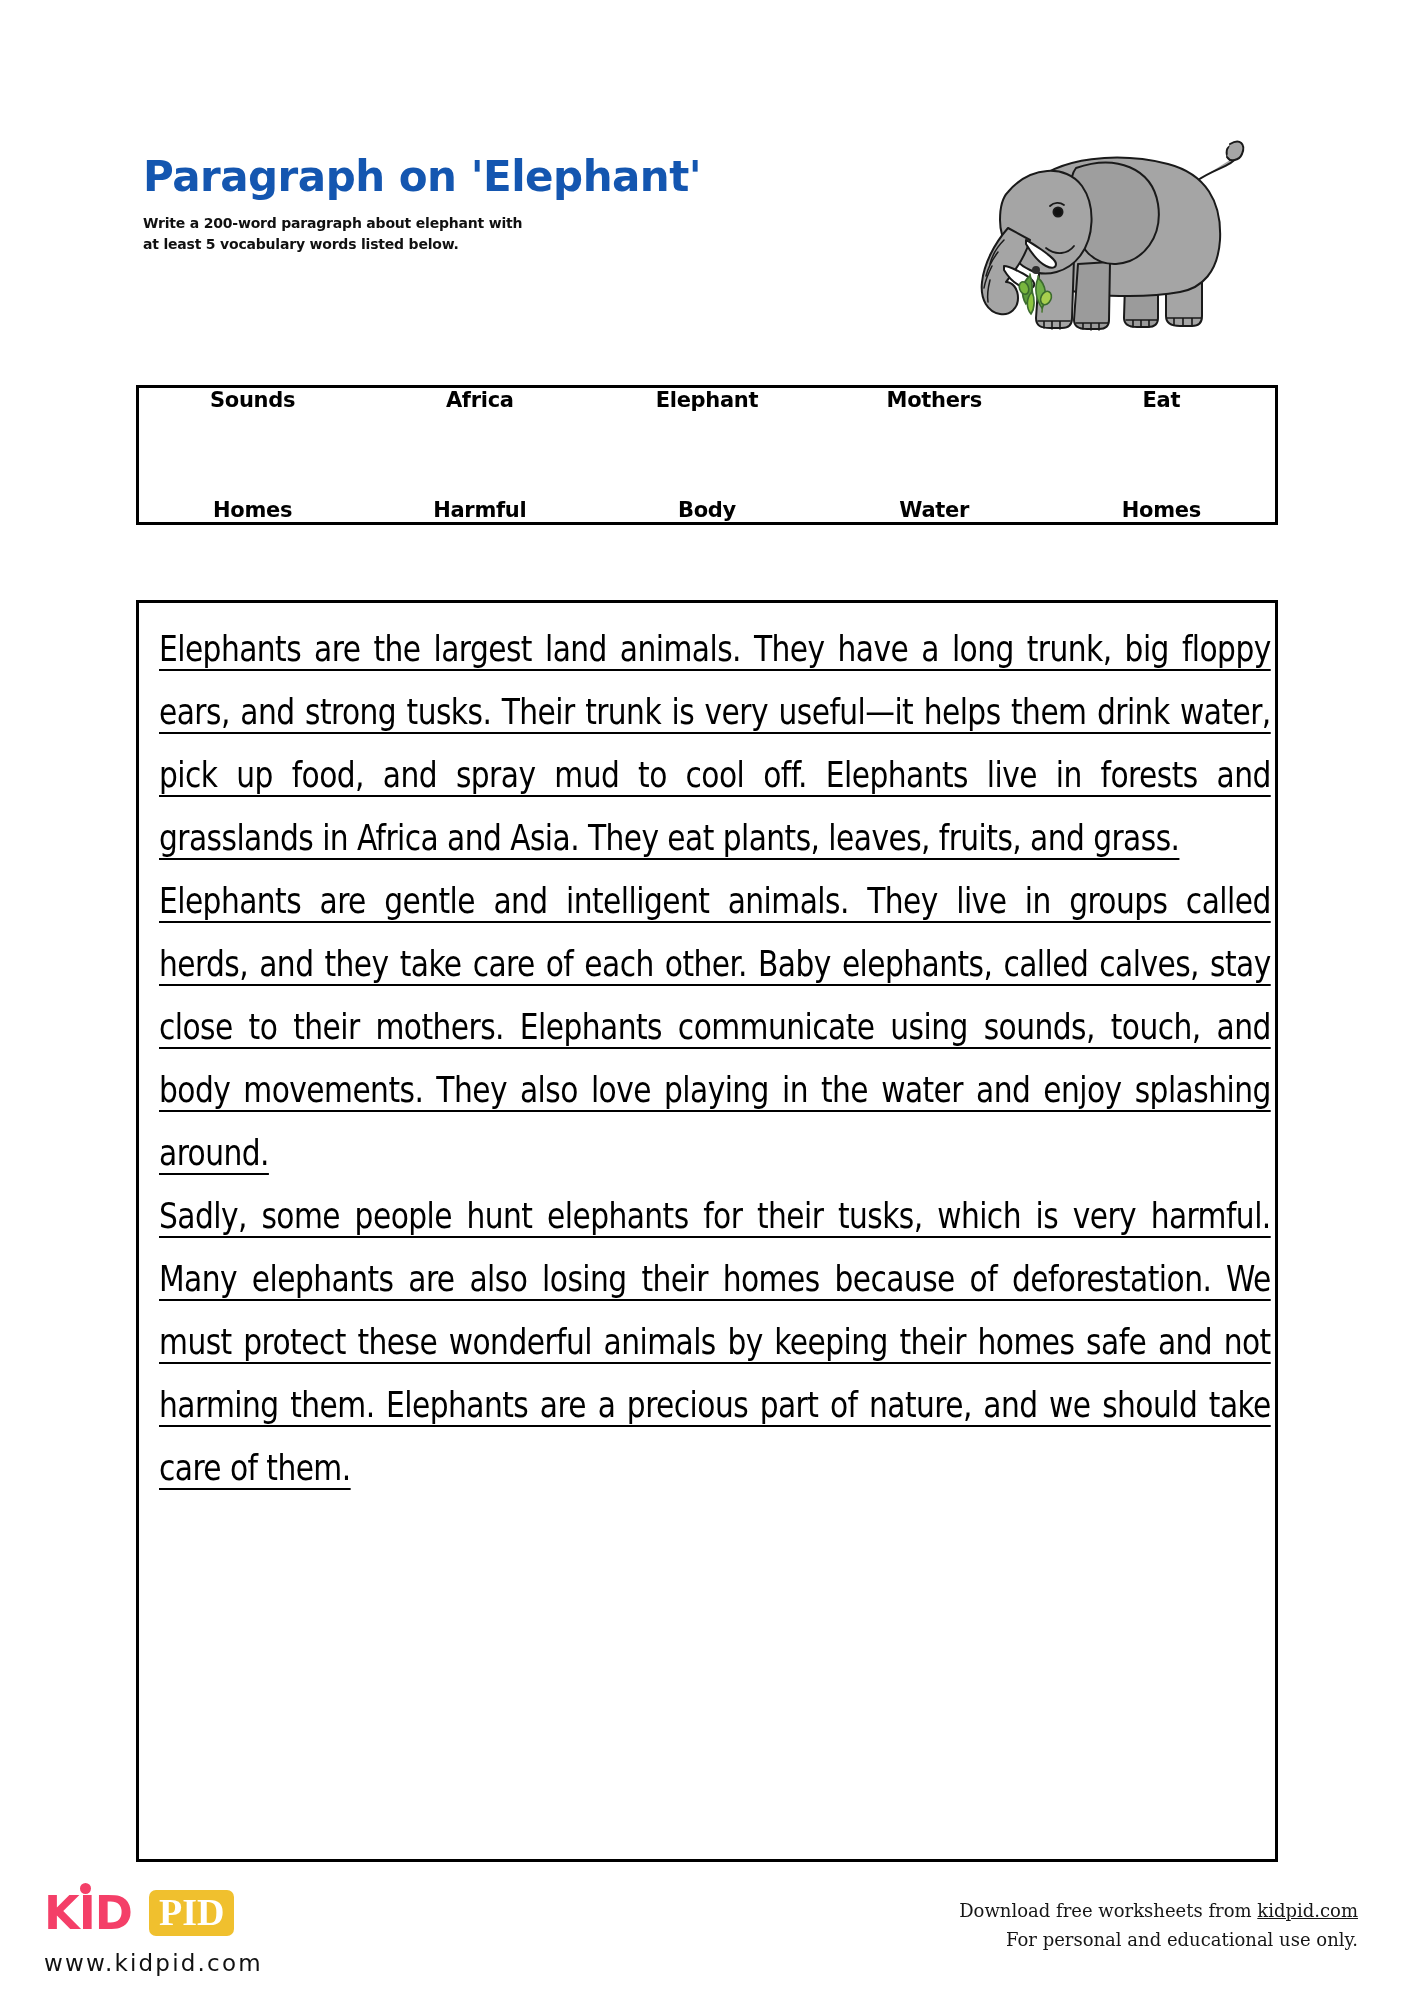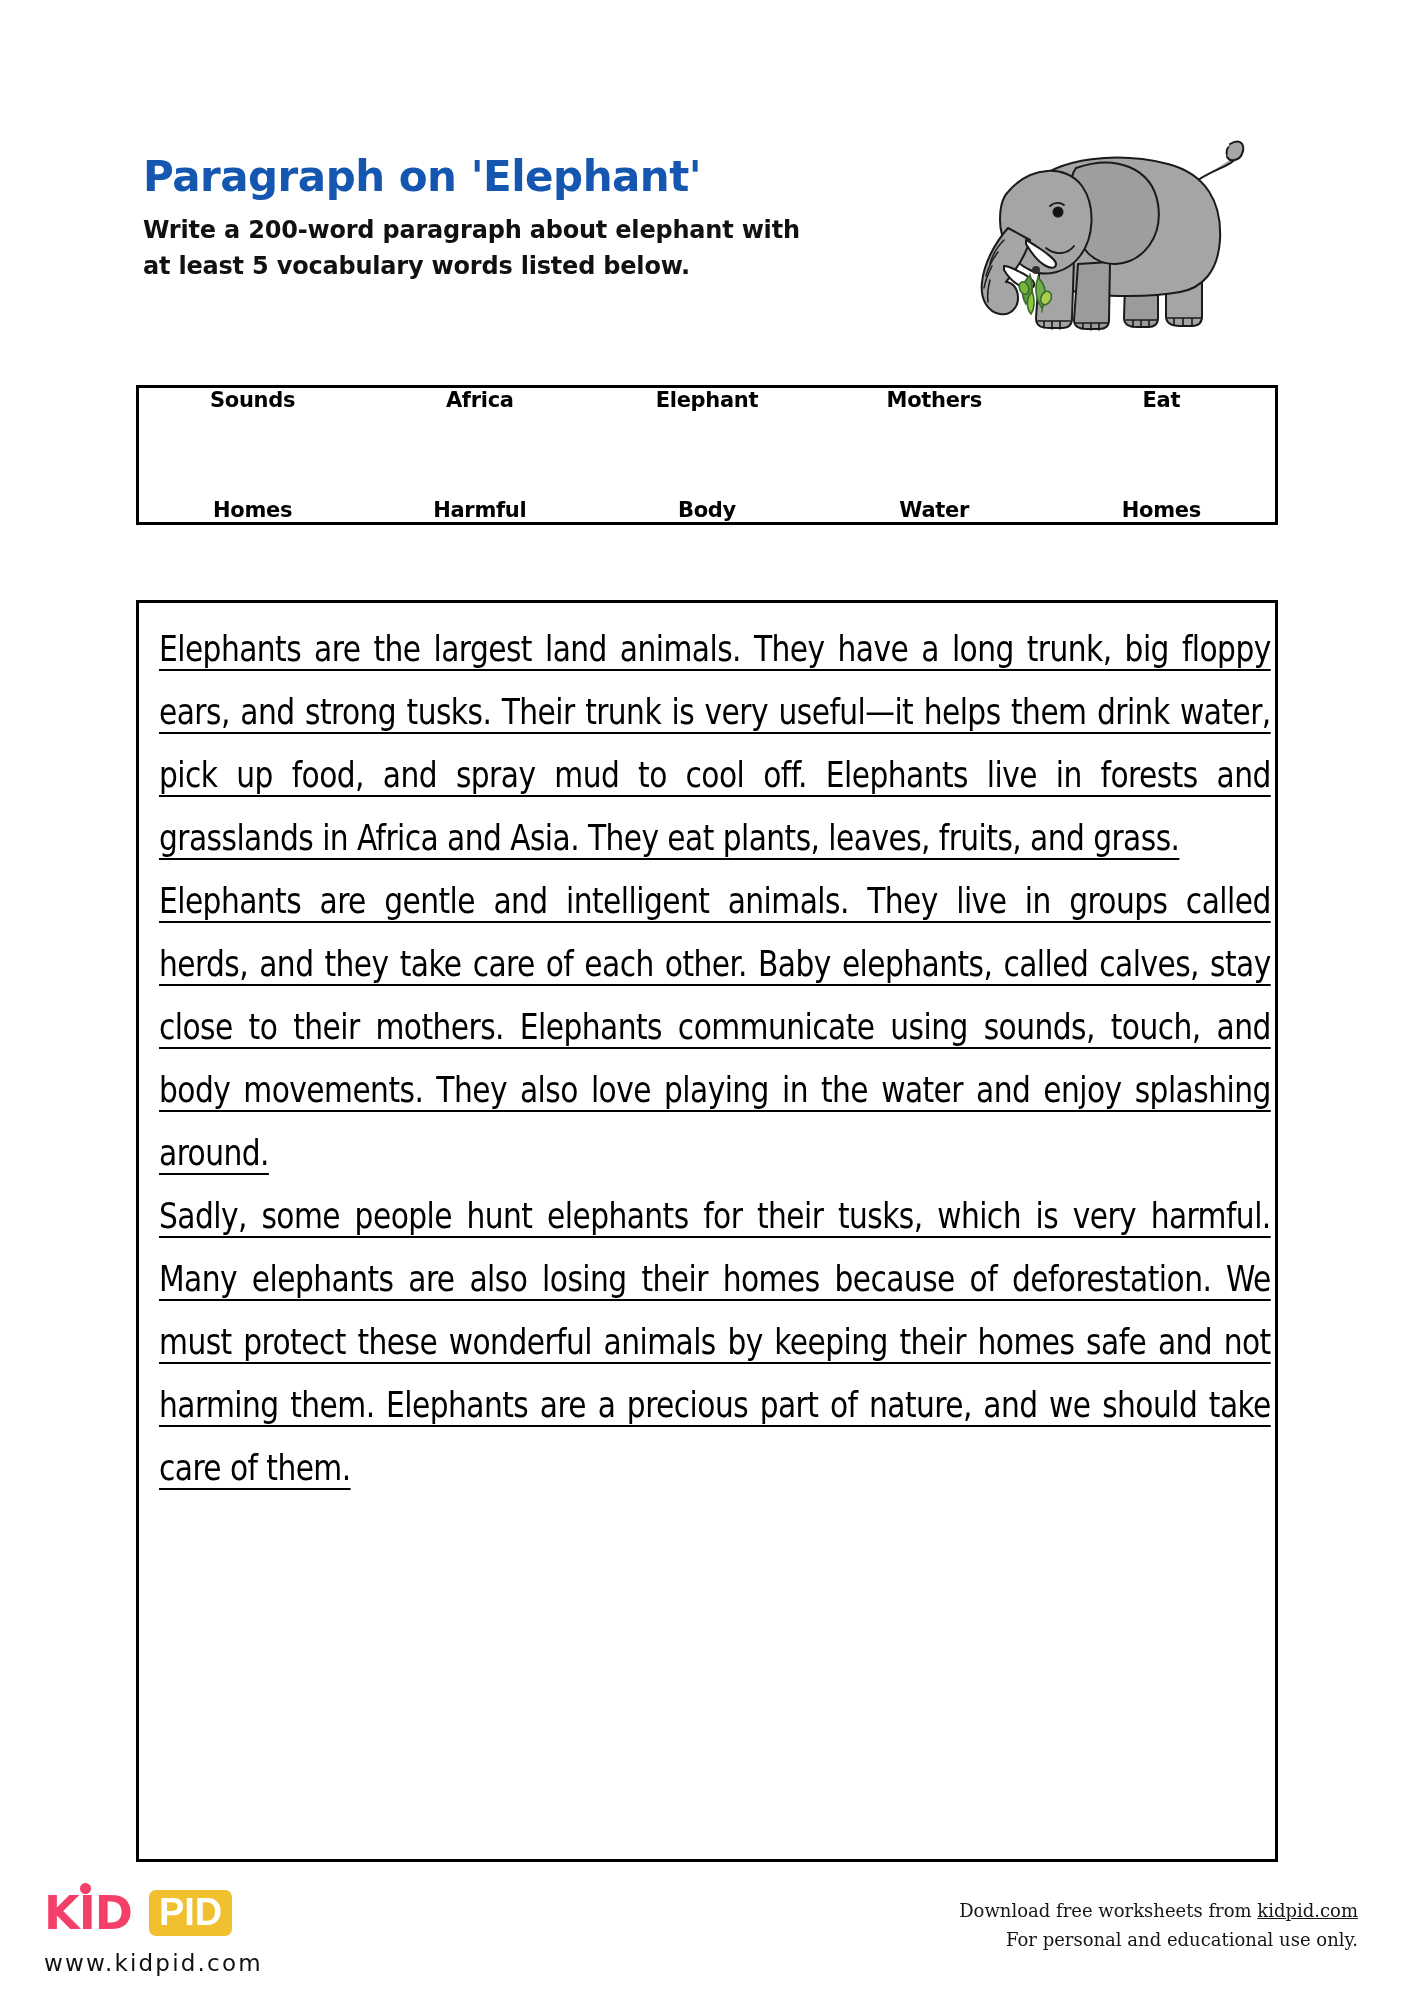--- a/index.html
+++ b/index.html
@@ -36,21 +36,21 @@
     font-size: 42px;
     letter-spacing: -0.5px;
     color: #1456B0;
     margin: 0 0 14px 0;
     line-height: 1.05;
     white-space: nowrap;
   }
   .subtitle {
     font-family: "DejaVu Sans", sans-serif;
     font-weight: bold;
-    font-size: 24px;
+    font-size: 14px;
     color: #111111;
     line-height: 1.48;
     margin: 0;
     letter-spacing: -0.2px;
   }
 
   
   .elephant-art {
     position: absolute;
     left: 880px;
@@ -148,21 +148,21 @@
   .logo-dot {
     position: absolute;
     left: 36px;
     top: -7px;
     width: 11px;
     height: 11px;
     border-radius: 50%;
     background: #F43F68;
   }
   .logo-pid {
-    font-family: Liberation Sans, sans-serif;
+    font-family: Liberation Serif, serif;
     font-weight: bold;
     font-size: 38px;
     color: #ffffff;
     background: #F0C02E;
     border-radius: 7px;
     padding: 3px 10px 5px 10px;
     letter-spacing: 0px;
     line-height: 1;
     margin-left: -3px;
   }

